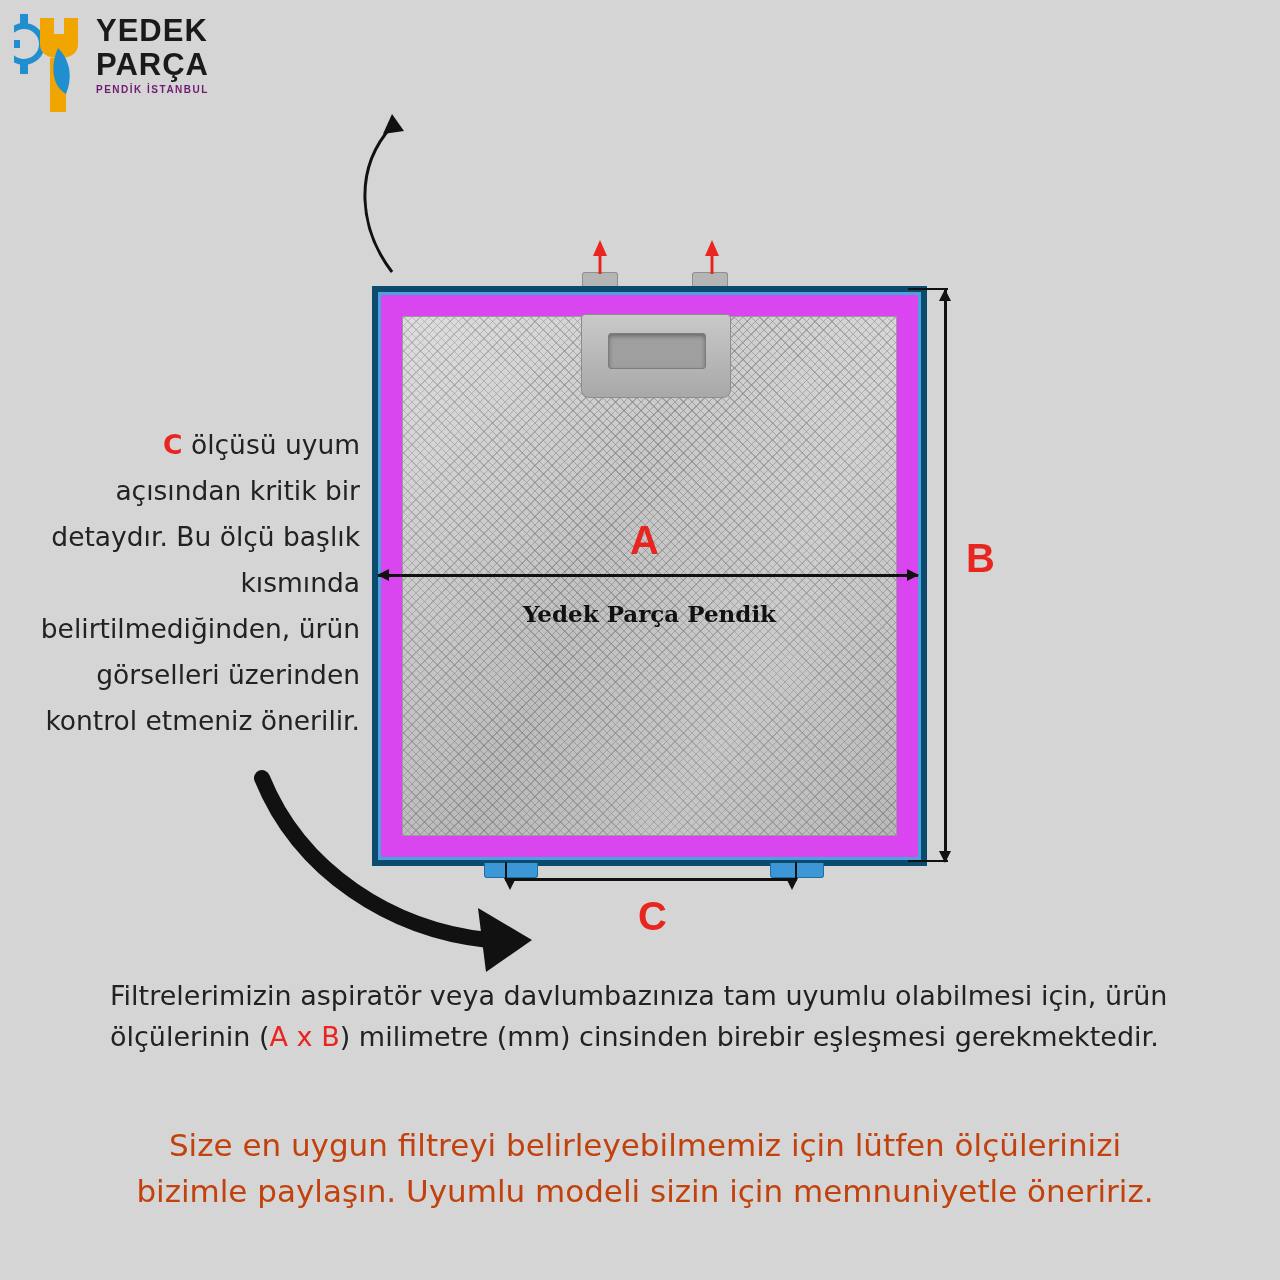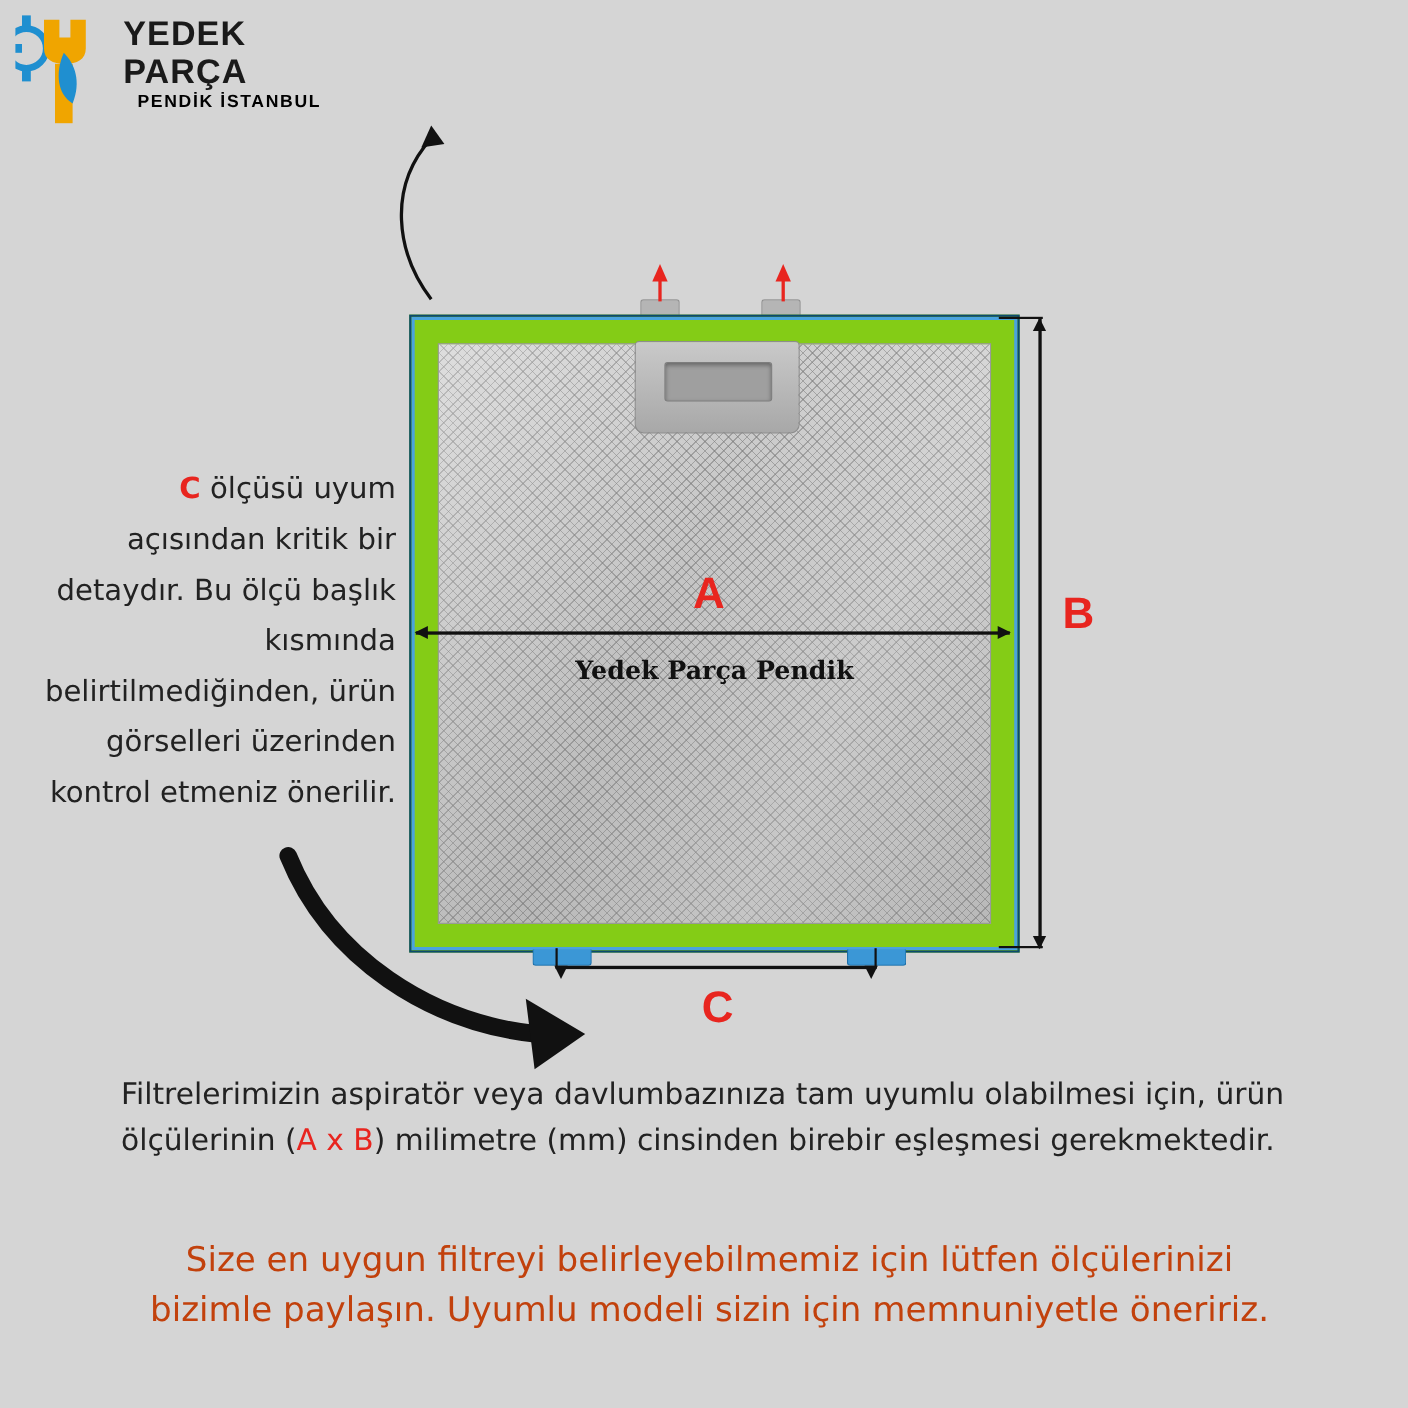--- a/index.html
+++ b/index.html
@@ -32,38 +32,36 @@
     left: 0;
     top: 4px;
     width: 86px;
     height: 104px;
   }
   .logo-text {
     position: absolute;
     left: 82px;
     top: 6px;
     width: 180px;
-    margin-left: 16px;
   }
   .logo-line {
     font-family: "Liberation Sans", sans-serif;
     font-weight: bold;
     font-size: 31px;
     letter-spacing: 1px;
     color: #1a1a1a;
     line-height: 34px;
   }
   .logo-sub {
     font-family: "Liberation Sans", sans-serif;
     font-weight: bold;
-    font-size: 16px;
+    font-size: 10px;
     letter-spacing: 1.5px;
-    color: #000000;
+    color: #701a75;
     margin-top: 2px;
-    text-align: right;
   }
 
   
   .headline {
     position: absolute;
     left: 290px;
     top: 26px;
     width: 760px;
     text-align: center;
     font-family: "DejaVu Serif", serif;
@@ -136,22 +134,22 @@
   .filter {
     position: absolute;
     left: 372px;
     top: 286px;
     width: 555px;
     height: 580px;
   }
   .filter-frame {
     position: absolute;
     inset: 0;
-    background: #84cc16;
-    border: 2px solid #0c4a6e;
+    background: #d946ef;
+    border: 6px solid #0c4a6e;
     box-shadow: inset 0 0 0 3px #4aa3dd;
   }
   .filter-inner {
     position: absolute;
     left: 24px;
     top: 24px;
     right: 24px;
     bottom: 24px;
     background:
       repeating-linear-gradient(45deg, rgba(120,120,120,.55) 0 1px, rgba(0,0,0,0) 1px 6px),

